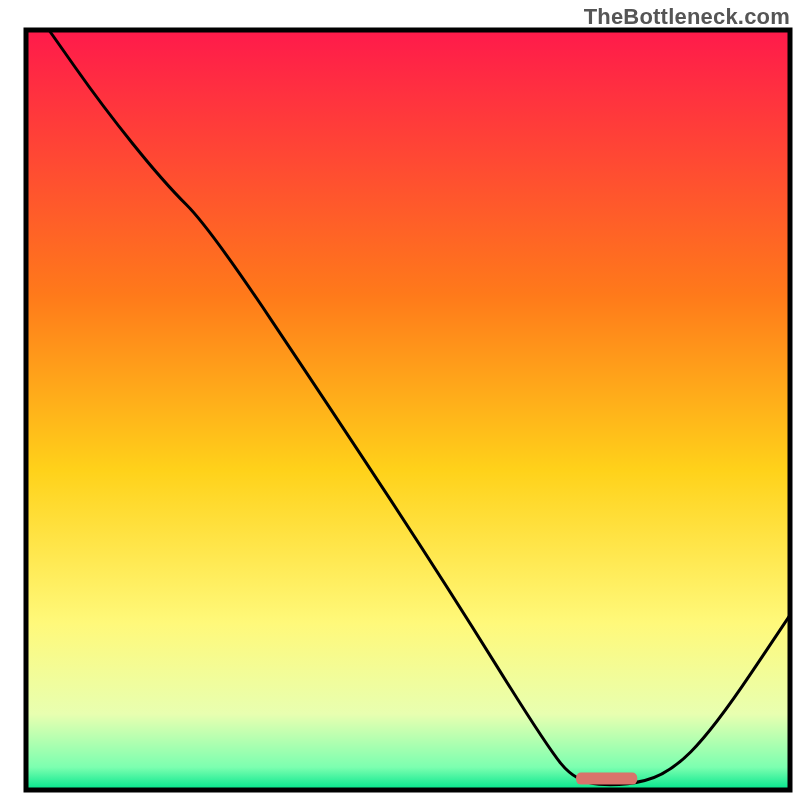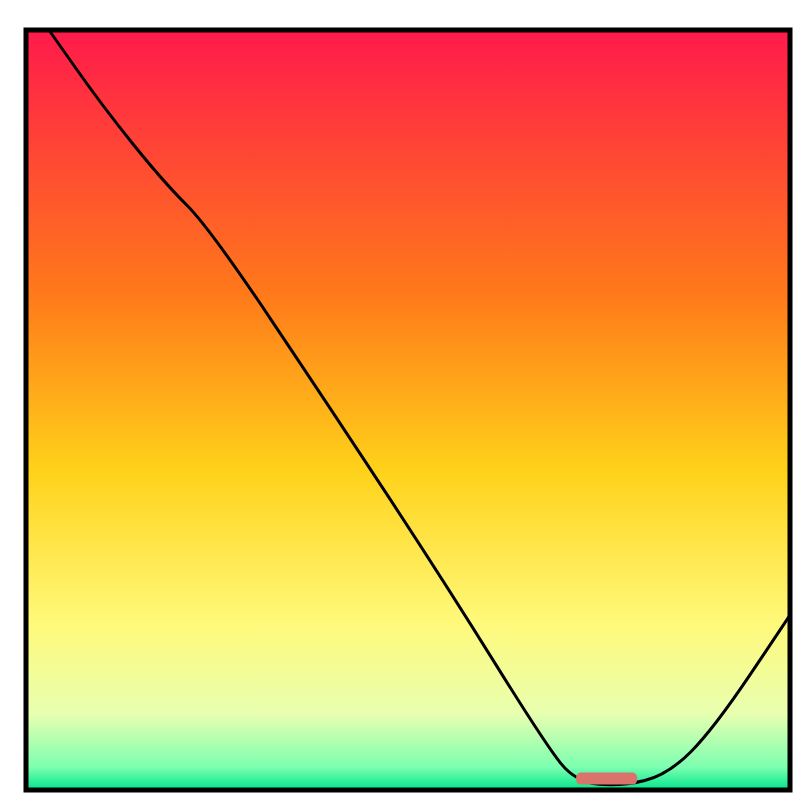--- a/index.html
+++ b/index.html
@@ -25,20 +25,21 @@
     letter-spacing: 0.2px;
   }
   svg {
     display: block;
   }
 </style>
 </head>
 <body>
 <div class="wrap">
 
+<div class="watermark">TheBottleneck.com</div>
 
 <svg id="chart-svg" width="800" height="800" viewBox="0 0 800 800">
   <defs>
     <linearGradient id="bg-grad" x1="0" y1="0" x2="0" y2="1">
           <stop offset="0%" stop-color="#ff1a4b"></stop>
           <stop offset="35%" stop-color="#ff7a1a"></stop>
           <stop offset="58%" stop-color="#ffd21a"></stop>
           <stop offset="78%" stop-color="#fff97a"></stop>
           <stop offset="90%" stop-color="#e8ffb0"></stop>
           <stop offset="97%" stop-color="#7cffb0"></stop>

